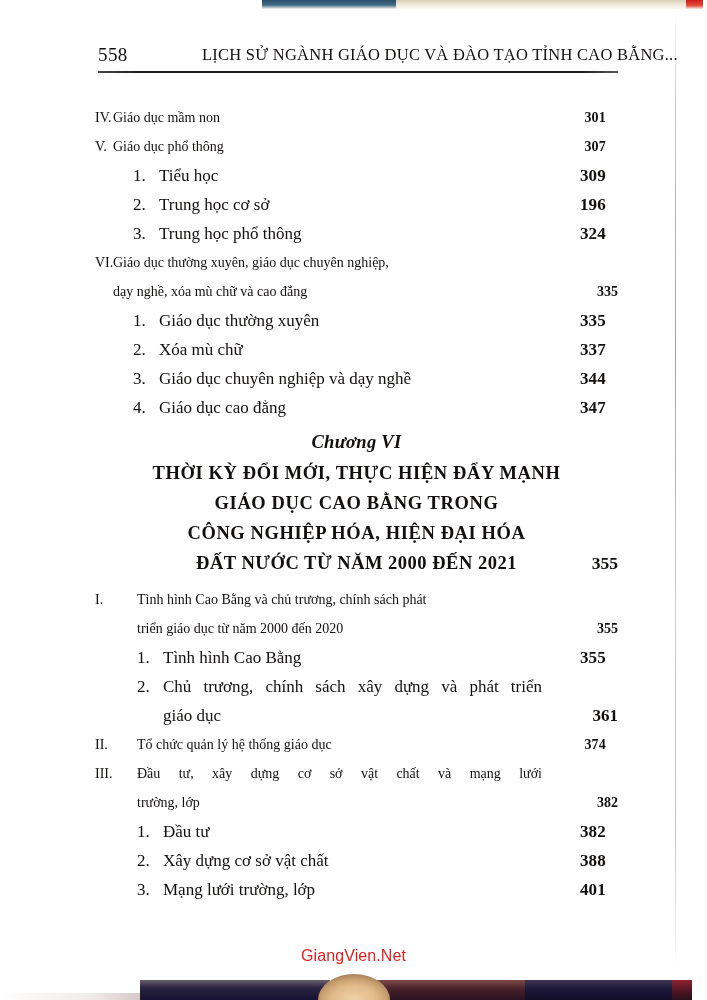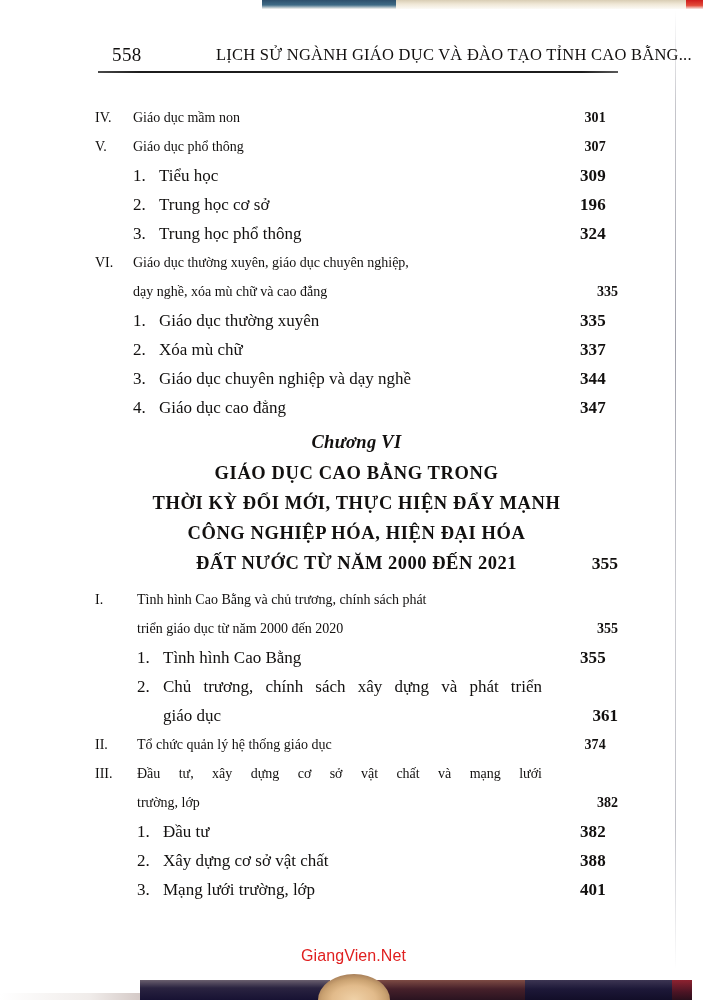--- a/index.html
+++ b/index.html
@@ -60,21 +60,21 @@
         rgba(150,150,160,.55) 10%,
         rgba(120,120,135,.70) 35%,
         rgba(140,140,152,.45) 62%,
         rgba(160,160,170,.65) 85%,
         rgba(170,170,178,0) 100%);
   }
 
   
   .page-header {
     position: absolute;
-    top: 42px; left: 112px;
+    top: 42px; left: 98px;
     width: 520px;
     height: 26px;
   }
   .header-folio {
     position: absolute;
     left: 0; top: 2px;
     font-size: 19px;
     letter-spacing: .4px;
   }
   .header-title {
@@ -108,21 +108,21 @@
   }
   .toc-row .marker {
     position: absolute;
     left: 0; top: 0;
     width: 38px;
     text-align: left;
     white-space: nowrap;
   }
   .toc-row .label {
     display: block;
-    margin-left: 38px;
+    margin-left: 18px;
     padding-right: 76px;
     white-space: nowrap;
   }
   .toc-row .folio {
     position: absolute;
     right: 12px; top: 0;
     width: 46px;
     text-align: right;
     font-weight: bold;
     letter-spacing: .2px;
@@ -277,22 +277,22 @@
     </div>
     <div class="toc-row level-2">
       <span class="marker">4.</span>
       <span class="label">Giáo dục cao đẳng</span>
       <span class="folio">347</span>
     </div>
   </div>
 
 <div class="chapter-block">
   <div class="chapter-kicker">Chương VI</div>
+  <div class="chapter-title-line">THỜI KỲ ĐỔI MỚI, THỰC HIỆN ĐẨY MẠNH</div>
   <div class="chapter-title-line">GIÁO DỤC CAO BẰNG TRONG</div>
-  <div class="chapter-title-line">THỜI KỲ ĐỔI MỚI, THỰC HIỆN ĐẨY MẠNH</div>
   <div class="chapter-title-line">CÔNG NGHIỆP HÓA, HIỆN ĐẠI HÓA</div>
   <div class="chapter-title-line small-caps-nums">ĐẤT NƯỚC TỪ NĂM 2000 ĐẾN 2021</div>
 </div>
 <div class="chapter-folio" style="left:572px;">355</div>
 
 <div class="toc-lower">
     <div class="toc-row level-1 wrap">
       <span class="marker">I.</span>
       <span class="label">
         <span class="line">Tình hình Cao Bằng và chủ trương, chính sách phát</span>

